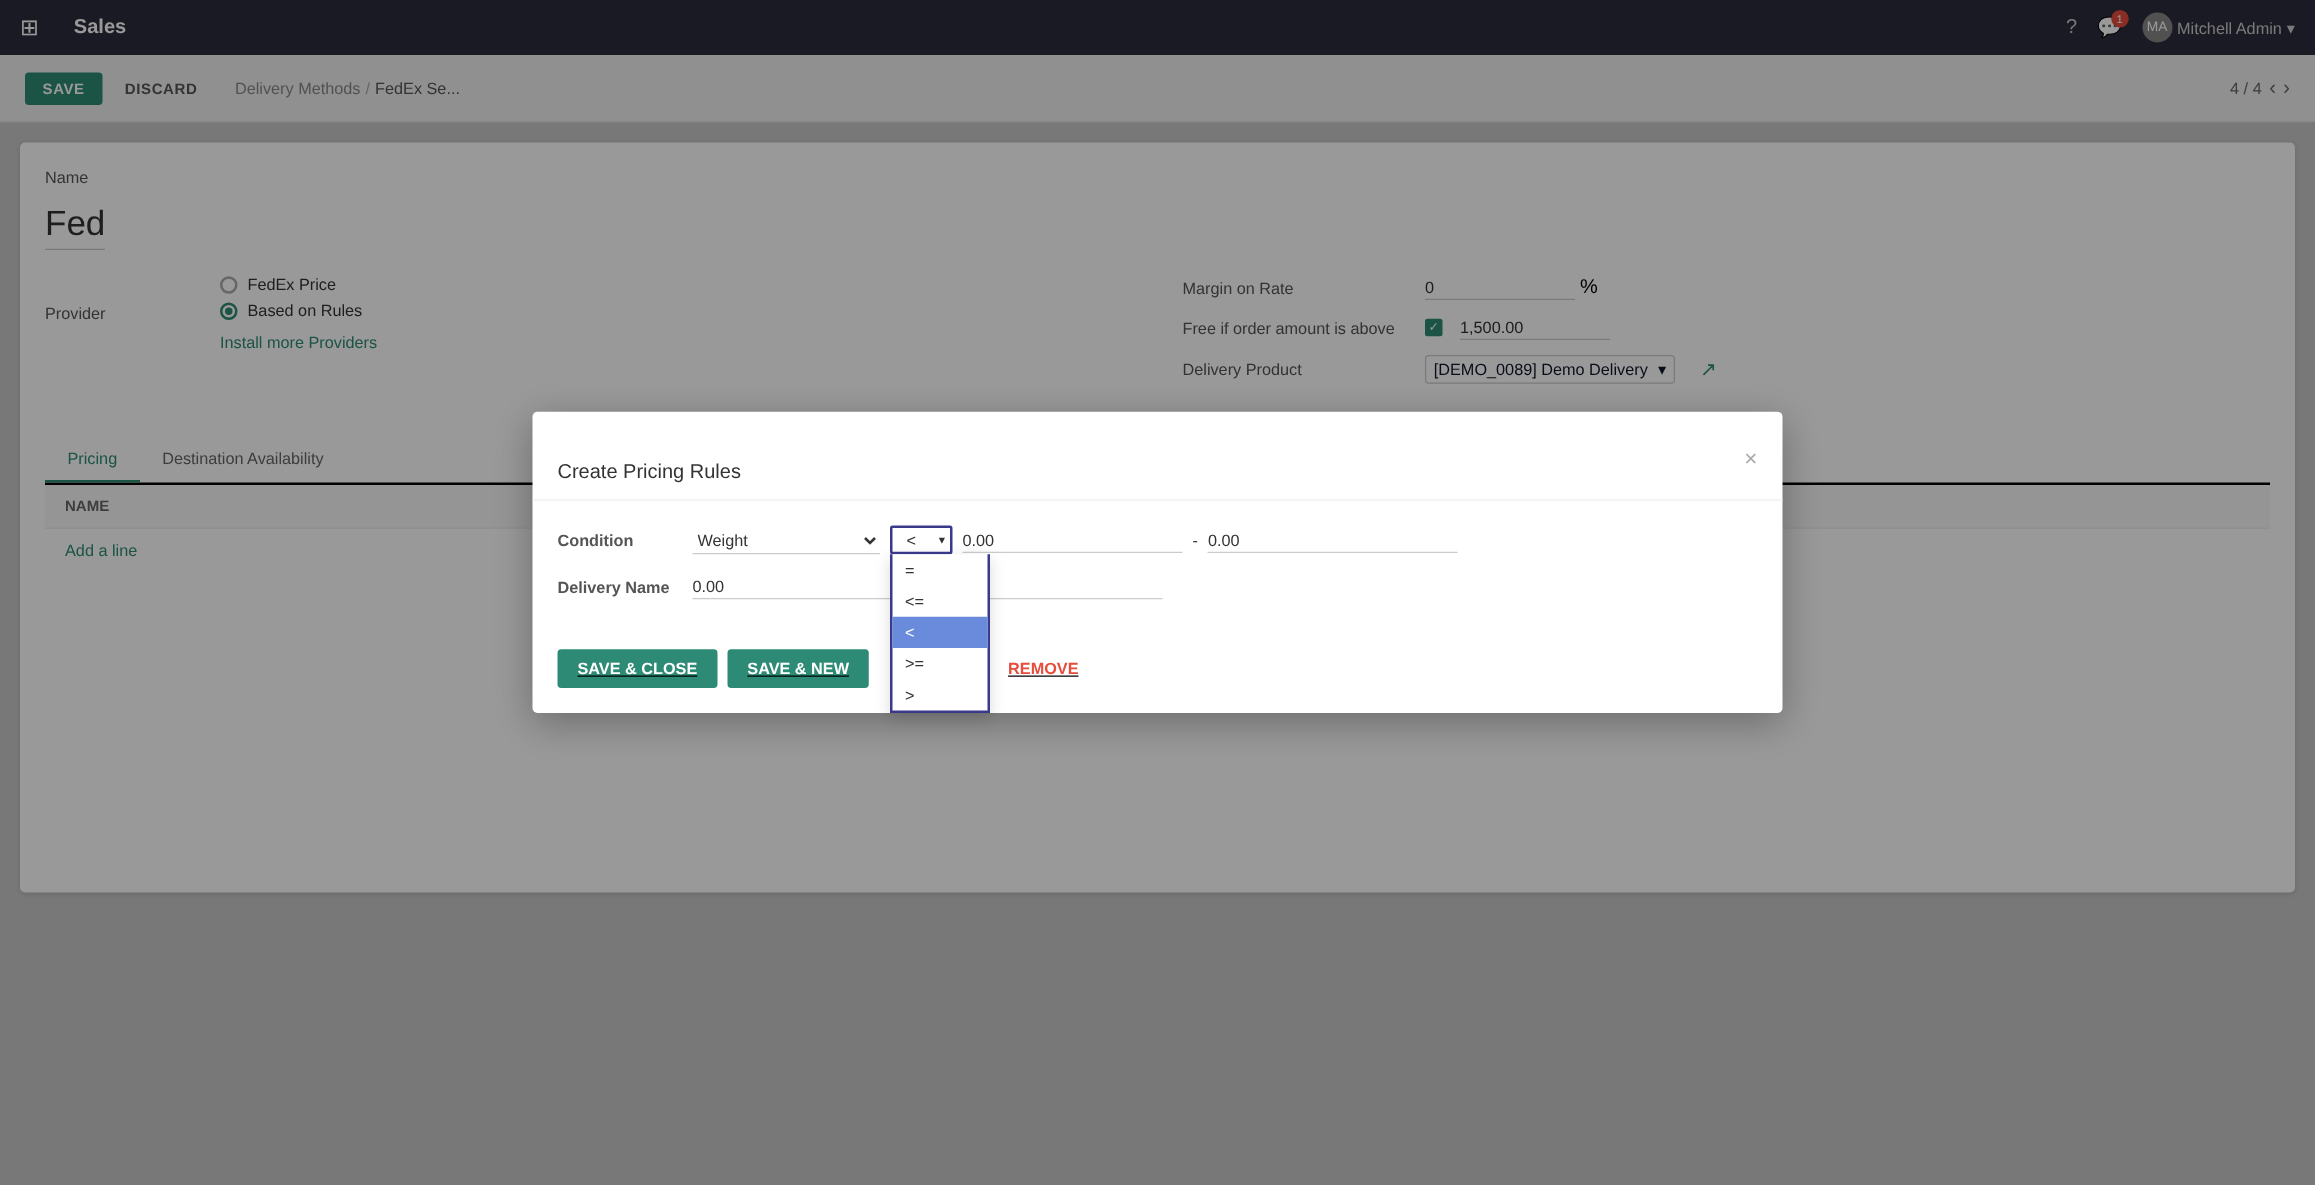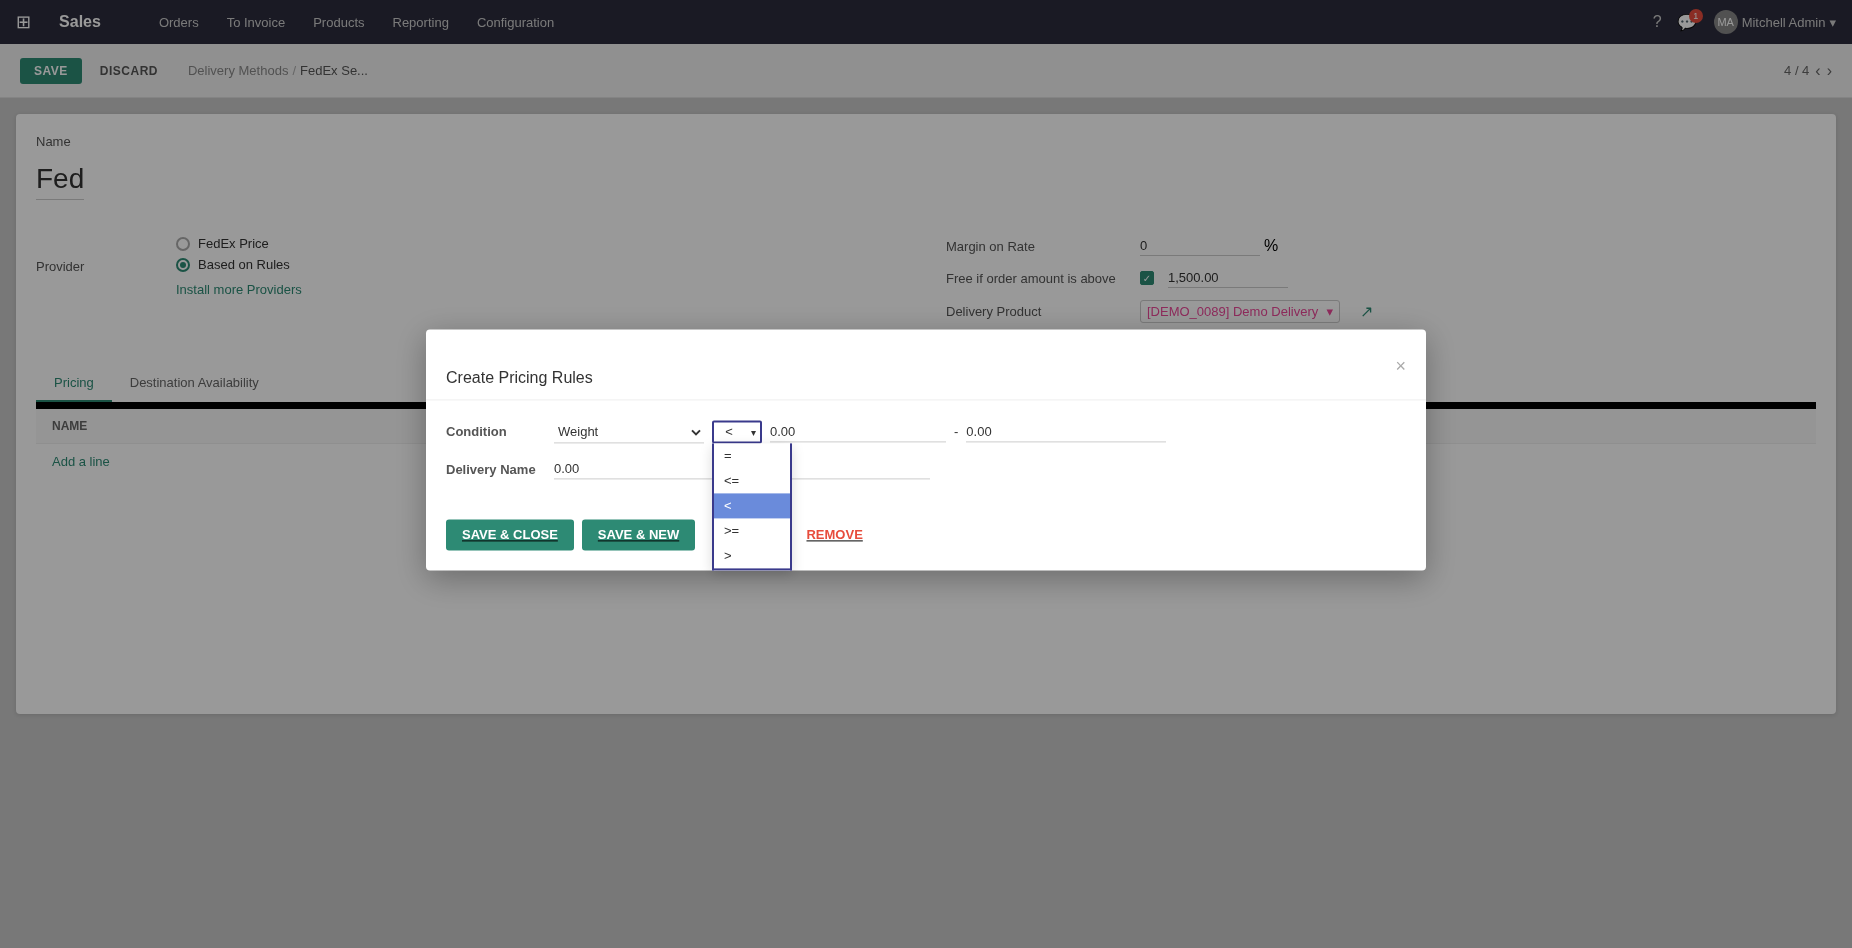--- a/index.html
+++ b/index.html
@@ -80,38 +80,38 @@
       border-radius: 4px;
       box-shadow: 0 1px 4px rgba(0,0,0,0.12);
       padding: 20px;
       min-height: 600px;
       position: relative;
     }
 
     
     .form-row { display: flex; align-items: center; margin-bottom: 14px; gap: 20px; }
     .form-label { color: #555; font-size: 13px; min-width: 120px; }
-    .form-name-display { font-size: 28px; color: #333; font-weight: 400; border-bottom: 1px solid #ccc; padding-bottom: 4px; margin-bottom: 20px; display: inline-block; }
+    .form-name-display { font-size: 28px; color: #333; font-weight: 400; border-bottom: 1px solid #ccc; padding-bottom: 4px; margin-bottom: 4px; display: inline-block; }
 
     .radio-group { display: flex; flex-direction: column; gap: 6px; }
     .radio-item { display: flex; align-items: center; gap: 8px; font-size: 13px; color: #333; }
     .radio-circle-empty { width: 14px; height: 14px; border-radius: 50%; border: 2px solid #aaa; }
     .radio-circle-filled { width: 14px; height: 14px; border-radius: 50%; border: 2px solid #2d8a74; position: relative; }
     .radio-circle-filled::after { content: ''; position: absolute; top: 2px; left: 2px; width: 6px; height: 6px; border-radius: 50%; background: #2d8a74; }
     .install-link { color: #2d8a74; font-size: 13px; cursor: pointer; margin-top: 4px; }
     .right-row { display: flex; align-items: center; margin-bottom: 12px; gap: 14px; }
     .right-label { font-size: 13px; color: #555; min-width: 180px; }
     .checkbox-checked { width: 14px; height: 14px; background: #2d8a74; border: 1px solid #2d8a74; display: inline-block; border-radius: 2px; color: #fff; font-size: 10px; display: flex; align-items: center; justify-content: center; }
     .input-field { border: none; border-bottom: 1px solid #ccc; font-size: 13px; color: #333; padding: 2px 0; min-width: 120px; }
     .percent-input { display: flex; align-items: center; gap: 4px; }
-    .delivery-product-select { border: 1px solid #ccc; border-radius: 3px; font-size: 13px; color: #ec4899; padding: 3px 6px; min-width: 200px; display: flex; align-items: center; justify-content: space-between; }
+    .delivery-product-select { border: 1px solid #ccc; border-radius: 3px; font-size: 13px; color: #0f172a; padding: 3px 6px; min-width: 200px; display: flex; align-items: center; justify-content: space-between; }
     .external-link-icon { color: #2d8a74; cursor: pointer; margin-left: 6px; }
 
     
-    .tabs-row { display: flex; border-bottom: 7px solid #000000; margin-top: 30px; }
+    .tabs-row { display: flex; border-bottom: 2px solid #000000; margin-top: 30px; }
     .tab-item { padding: 10px 18px; font-size: 13px; color: #666; cursor: pointer; border-bottom: 2px solid transparent; }
     .tab-item.active { color: #2d8a74; border-bottom: 2px solid #2d8a74; font-weight: 500; }
 
     
     .table-header { display: flex; padding: 10px 16px; background: #f8f8f8; border-bottom: 1px solid #eee; font-size: 12px; font-weight: 600; color: #666; text-transform: uppercase; }
     .add-a-line { color: #2d8a74; font-size: 13px; cursor: pointer; padding: 10px 16px; }
 
     
     .overlay {
       position: fixed;
@@ -216,27 +216,20 @@
     .two-col { display: flex; gap: 40px; }
     .col-left { flex: 1; }
     .col-right { flex: 1; }
   </style>
 </head>
 <body>
 
 <div class="topbar">
   <span class="topbar-grid-icon">⊞</span>
   <span class="topbar-app-name">Sales</span>
-  <div class="topbar-nav">
-    <span class="topbar-nav-item">Orders</span>
-    <span class="topbar-nav-item">To Invoice</span>
-    <span class="topbar-nav-item">Products</span>
-    <span class="topbar-nav-item">Reporting</span>
-    <span class="topbar-nav-item">Configuration</span>
-  </div>
   <div class="topbar-right">
     <span class="topbar-icon">?</span>
     <span class="topbar-icon" style="position:relative;">
       💬
       <span class="topbar-badge">1</span>
     </span>
     <span class="topbar-user">
       <span class="topbar-user-avatar">MA</span>
       <span>Mitchell Admin</span>
       <span>▾</span>

